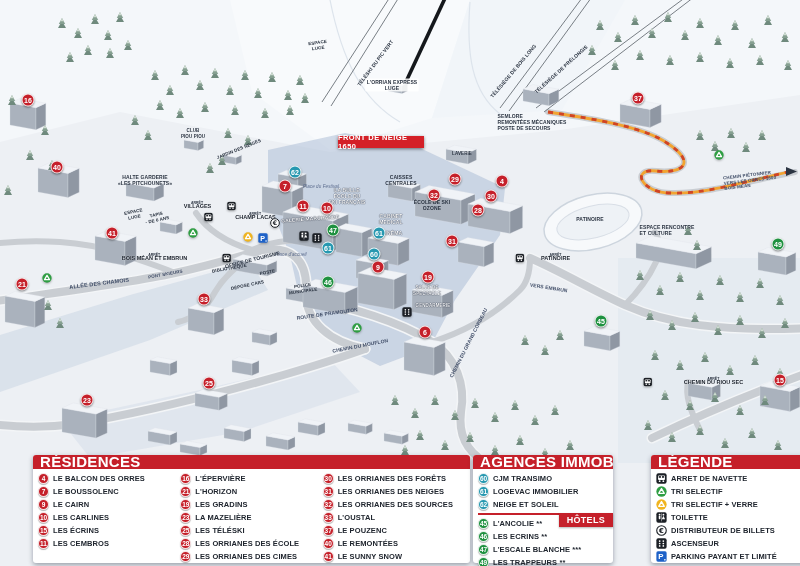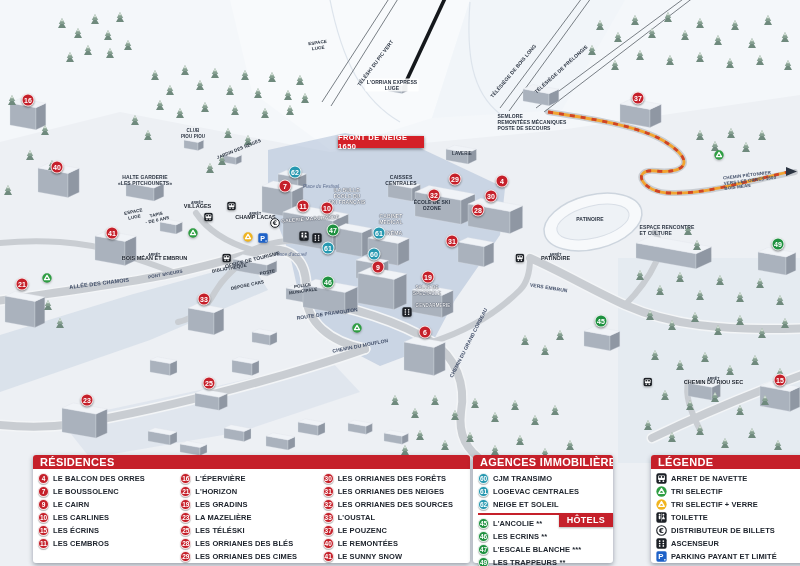--- a/index.html
+++ b/index.html
@@ -32,21 +32,21 @@
     color:#2b3442;font-weight:bold;margin-bottom:-1px;}
   .bs-label{font-size:11px;transform:scale(.5);transform-origin:center top;
     color:#161d28;font-weight:bold;white-space:nowrap;text-shadow:0 0 2px #fff;}
   .banner{position:absolute;z-index:40;background:#d42027;color:#fff;
     font-size:7.5px;font-weight:bold;letter-spacing:.4px;display:flex;
     align-items:center;justify-content:center;box-shadow:0 1px 3px rgba(0,0,0,.5);}
   
   .panel{position:absolute;top:455px;height:108px;z-index:50;background:#fff;
     border-radius:3px;box-shadow:0 2px 5px rgba(25,35,55,.4);}
   .panel-h{height:14px;background:#c5202a;border-radius:3px 3px 0 0;color:#fff;
-    font-size:11px;font-weight:bold;line-height:14px;padding:0 7px;letter-spacing:.3px;
+    font-size:15px;font-weight:bold;line-height:14px;padding:0 7px;letter-spacing:.3px;
     white-space:nowrap;overflow:hidden;}
   .rows{padding:3px 5px 0 5px;}
   .cols{display:flex;}
   .col{width:146px;}
   .lg-row{display:flex;align-items:center;height:13px;gap:4px;position:relative;}
   .badge{width:11px;height:11px;min-width:11px;border-radius:50%;color:#fff;
     font-size:6.5px;font-weight:bold;display:flex;align-items:center;justify-content:center;
     border:1px solid rgba(255,255,255,.85);box-shadow:0 1px 1px rgba(0,0,0,.3);}
   .b-r{background:#c5202a;} .b-a{background:#2798b0;} .b-h{background:#1f9140;}
   .lbl{font-size:7.5px;font-weight:bold;color:#20262f;white-space:nowrap;letter-spacing:.1px;}
@@ -900,21 +900,21 @@
           <div class="lg-row">
       <span class="badge b-r">23</span>
       <span class="lbl">LA MAZELIÈRE</span>
     </div>
           <div class="lg-row">
       <span class="badge b-r">25</span>
       <span class="lbl">LES TÉLÉSKI</span>
     </div>
           <div class="lg-row">
       <span class="badge b-r">28</span>
-      <span class="lbl">LES ORRIANES DES BLÉS</span>
+      <span class="lbl">LES ORRIANES DES ÉCOLE</span>
     </div>
           <div class="lg-row">
       <span class="badge b-r">29</span>
       <span class="lbl">LES ORRIANES DES CIMES</span>
     </div>
         </div>
       <div class="col">
           <div class="lg-row">
       <span class="badge b-r">30</span>
       <span class="lbl">LES ORRIANES DES FORÊTS</span>
@@ -950,21 +950,21 @@
   <div class="panel" style="left:473px;width:140px;">
     <div class="panel-h">AGENCES IMMOBILIÈRES</div>
     <div class="rows">
       <div id="ag-rows">
           <div class="lg-row">
       <span class="badge b-a">60</span>
       <span class="lbl">CJM TRANSIMO</span>
     </div>
           <div class="lg-row">
       <span class="badge b-a">61</span>
-      <span class="lbl">LOGEVAC CENTRALES</span>
+      <span class="lbl">LOGEVAC IMMOBILIER</span>
     </div>
           <div class="lg-row">
       <span class="badge b-a">62</span>
       <span class="lbl">NEIGE ET SOLEIL</span>
     </div>
         </div>
       <div class="hotels-block">
         <div class="hotels-tab">HÔTELS</div>
         <div id="ho-rows">
             <div class="lg-row">

